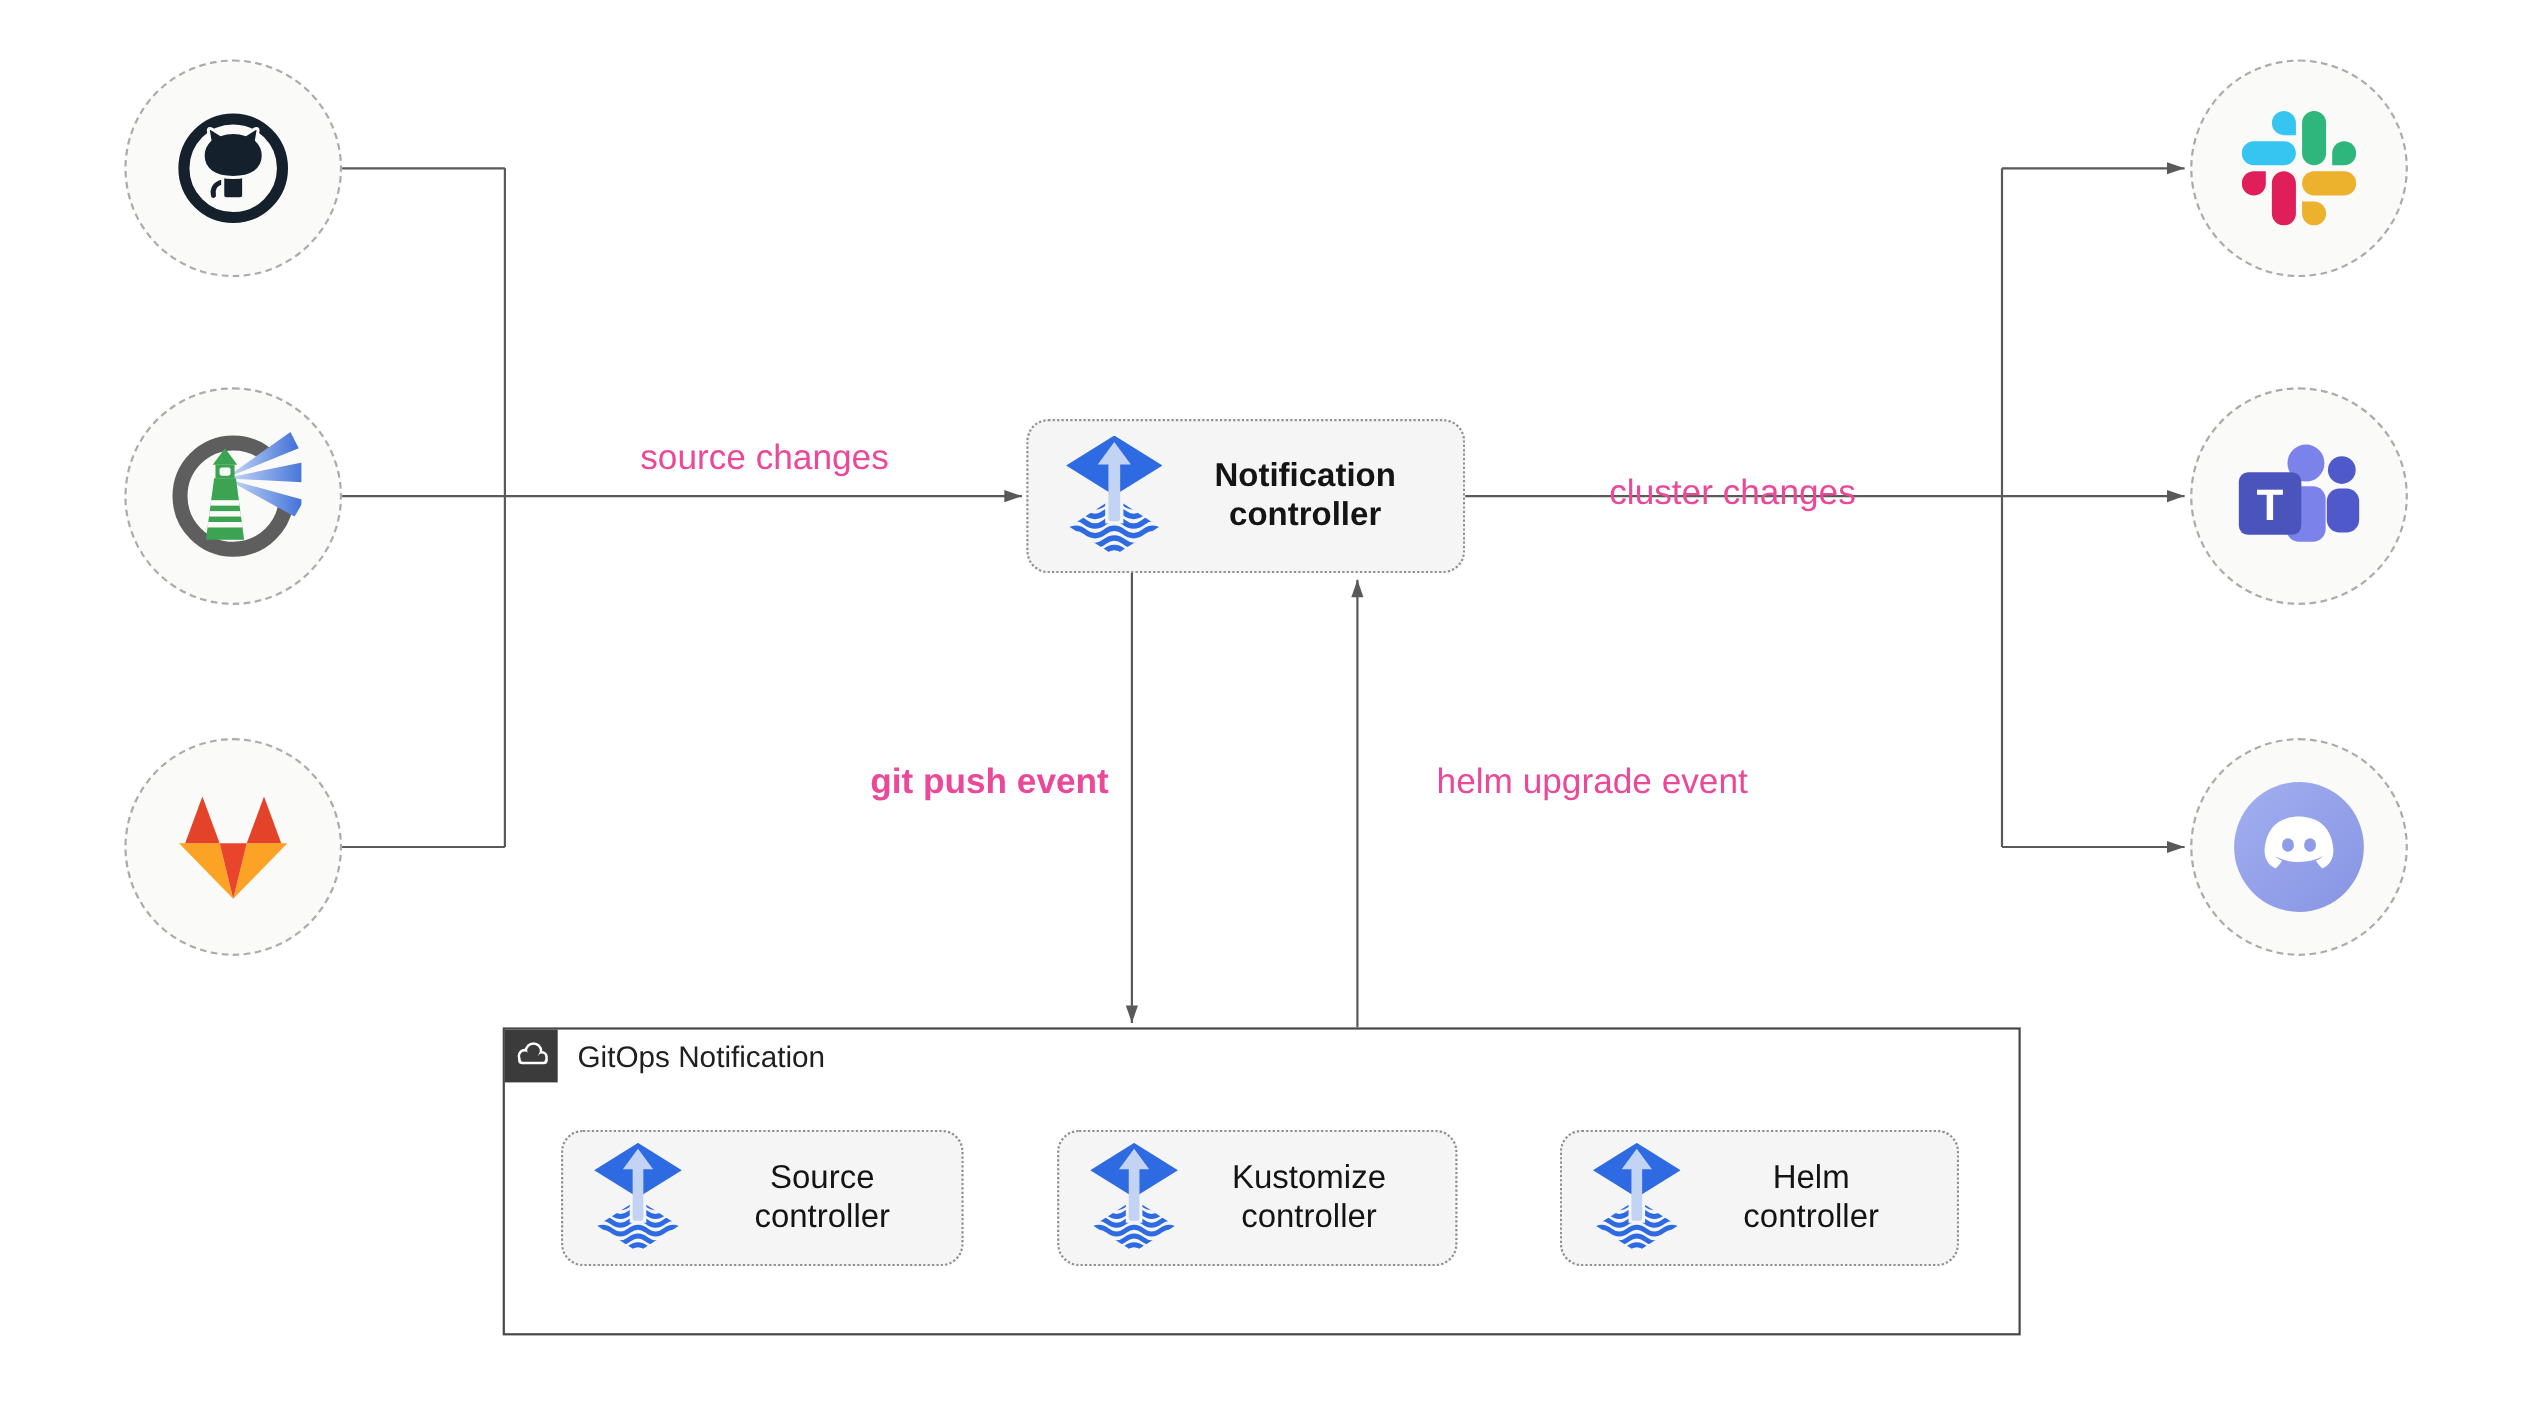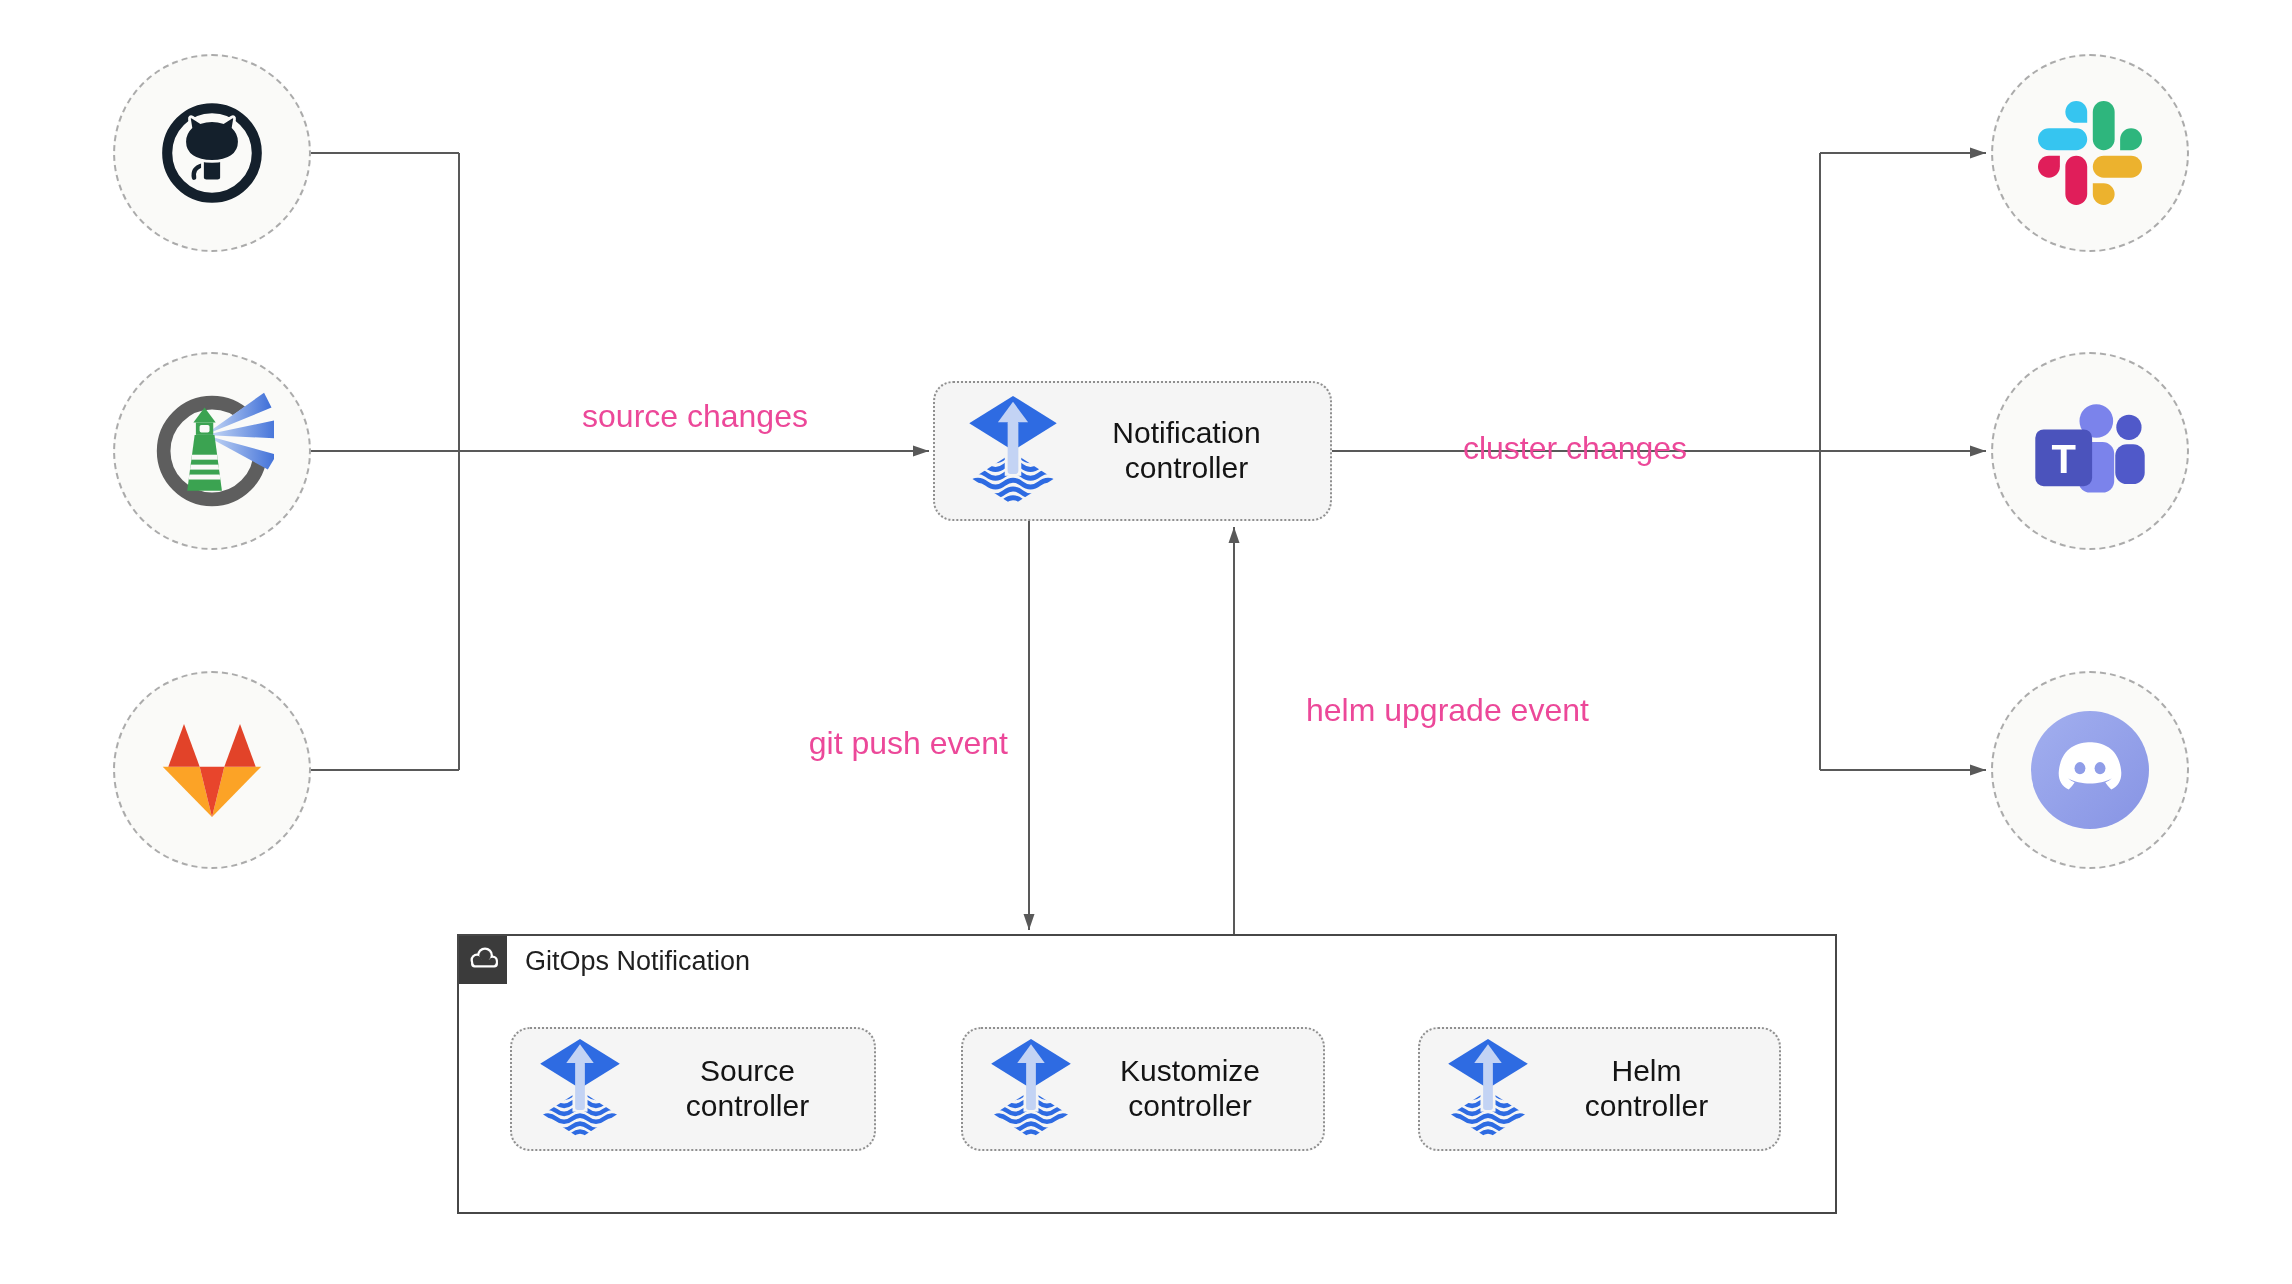--- a/index.html
+++ b/index.html
@@ -5,21 +5,21 @@
   html,body{margin:0;padding:0;background:#ffffff;font-family:"Liberation Sans",sans-serif;}
   #canvas{position:relative;width:2292px;height:1284px;background:#ffffff;overflow:hidden;}
   svg.edges{position:absolute;left:0;top:0;pointer-events:none;}
   .node-circle{position:absolute;width:194px;height:194px;border-radius:50%;
     border:2px dashed #ABABAB;background:#FAFAF8;display:flex;align-items:center;justify-content:center;}
   .ctrl-box{position:absolute;background:#F5F5F5;border:2px dotted #8F8F8F;border-radius:20px;
     display:flex;align-items:center;box-sizing:border-box;}
   .ctrl-box .flux-wrap{flex:none;display:flex;align-items:center;justify-content:center;}
   .ctrl-label{flex:1;text-align:center;font-size:30px;line-height:1.16;color:#141414;
     white-space:pre-line;padding-right:14px;}
-  #notification-box{left:933px;top:381px;width:399px;height:140px;padding-left:34px;}
+  #notification-box{left:933px;top:381px;width:399px;height:140px;padding-left:34px;font-weight:bold;}
   #source-box{left:510px;top:1027px;width:366px;height:124px;padding-left:28px;gap:15px;}
   #kustomize-box{left:961px;top:1027px;width:364px;height:124px;padding-left:28px;}
   #helm-box{left:1418px;top:1027px;width:363px;height:124px;padding-left:28px;align-items:center;}
   #recon-box{position:absolute;left:457px;top:934px;width:1380px;height:280px;
     border:2px solid #474747;background:#ffffff;box-sizing:border-box;}
   #recon-header-sq{position:absolute;left:0;top:0;width:48px;height:48px;background:#3B3B3B;
     display:flex;align-items:center;justify-content:center;}
   #recon-label{position:absolute;left:66px;top:10px;font-size:27px;color:#1F1F1F;white-space:nowrap;}
   .elabel{position:absolute;font-size:32px;color:#ec4899;white-space:nowrap;}
   .elabel.centered{transform:translate(-50%,-50%);}
@@ -134,21 +134,21 @@
       <svg width="88" height="111" viewBox="0 0 90 114">
           <use href="#flux-sym"></use>
         </svg>
     </span>
     <div class="ctrl-label">Notification
 controller</div>
   </div>
 
   <div class="elabel centered" style="left:695px;top:416px;">source changes</div>
   <div class="elabel centered" style="left:1575px;top:416px;margin-top:32px;">cluster changes</div>
-  <div class="elabel right-anchor" style="left:1008px;top:743px;">git push event</div>
+  <div class="elabel right-anchor" style="left:1008px;top:710px;font-weight:bold;">git push event</div>
   <div class="elabel left-anchor" style="left:1262px;top:710px;">helm upgrade event</div>
 
   <div class="node-circle" style="left:1991px;top:54px;">
     <svg width="104" height="104" viewBox="0 0 122.8 122.8">
       <path fill="#E01E5A" d="M25.8,77.6c0,7.1-5.8,12.9-12.9,12.9S0,84.7,0,77.6s5.8-12.9,12.9-12.9h12.9V77.6z"></path>
       <path fill="#E01E5A" d="M32.3,77.6c0-7.1,5.8-12.9,12.9-12.9s12.9,5.8,12.9,12.9v32.3c0,7.1-5.8,12.9-12.9,12.9 s-12.9-5.8-12.9-12.9V77.6z"></path>
       <path fill="#36C5F0" d="M45.2,25.8c-7.1,0-12.9-5.8-12.9-12.9S38.1,0,45.2,0s12.9,5.8,12.9,12.9v12.9H45.2z"></path>
       <path fill="#36C5F0" d="M45.2,32.3c7.1,0,12.9,5.8,12.9,12.9s-5.8,12.9-12.9,12.9H12.9C5.8,58.1,0,52.3,0,45.2 s5.8-12.9,12.9-12.9H45.2z"></path>
       <path fill="#2EB67D" d="M97,45.2c0-7.1,5.8-12.9,12.9-12.9s12.9,5.8,12.9,12.9s-5.8,12.9-12.9,12.9H97V45.2z"></path>
       <path fill="#2EB67D" d="M90.5,45.2c0,7.1-5.8,12.9-12.9,12.9s-12.9-5.8-12.9-12.9V12.9C64.7,5.8,70.5,0,77.6,0 s12.9,5.8,12.9,12.9V45.2z"></path>

